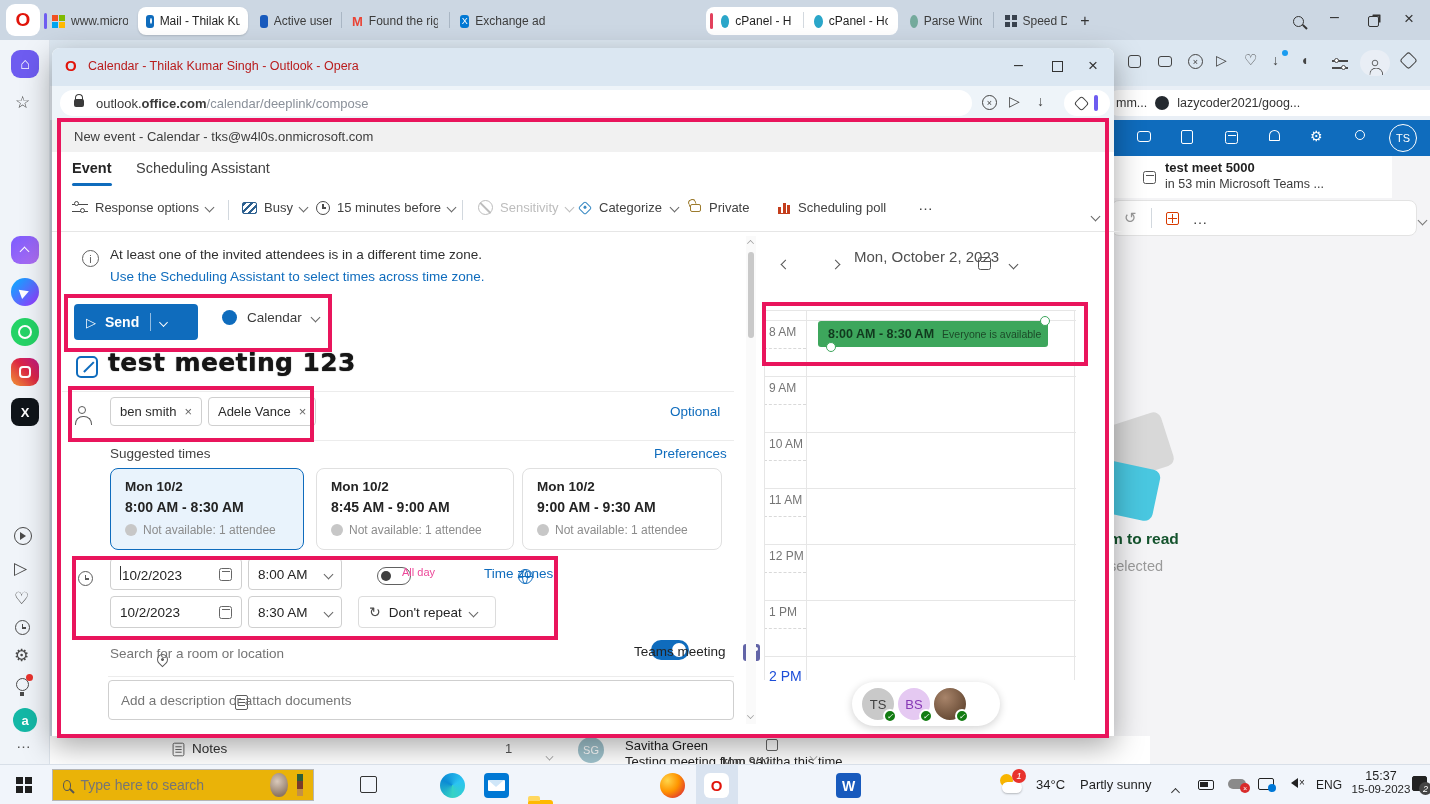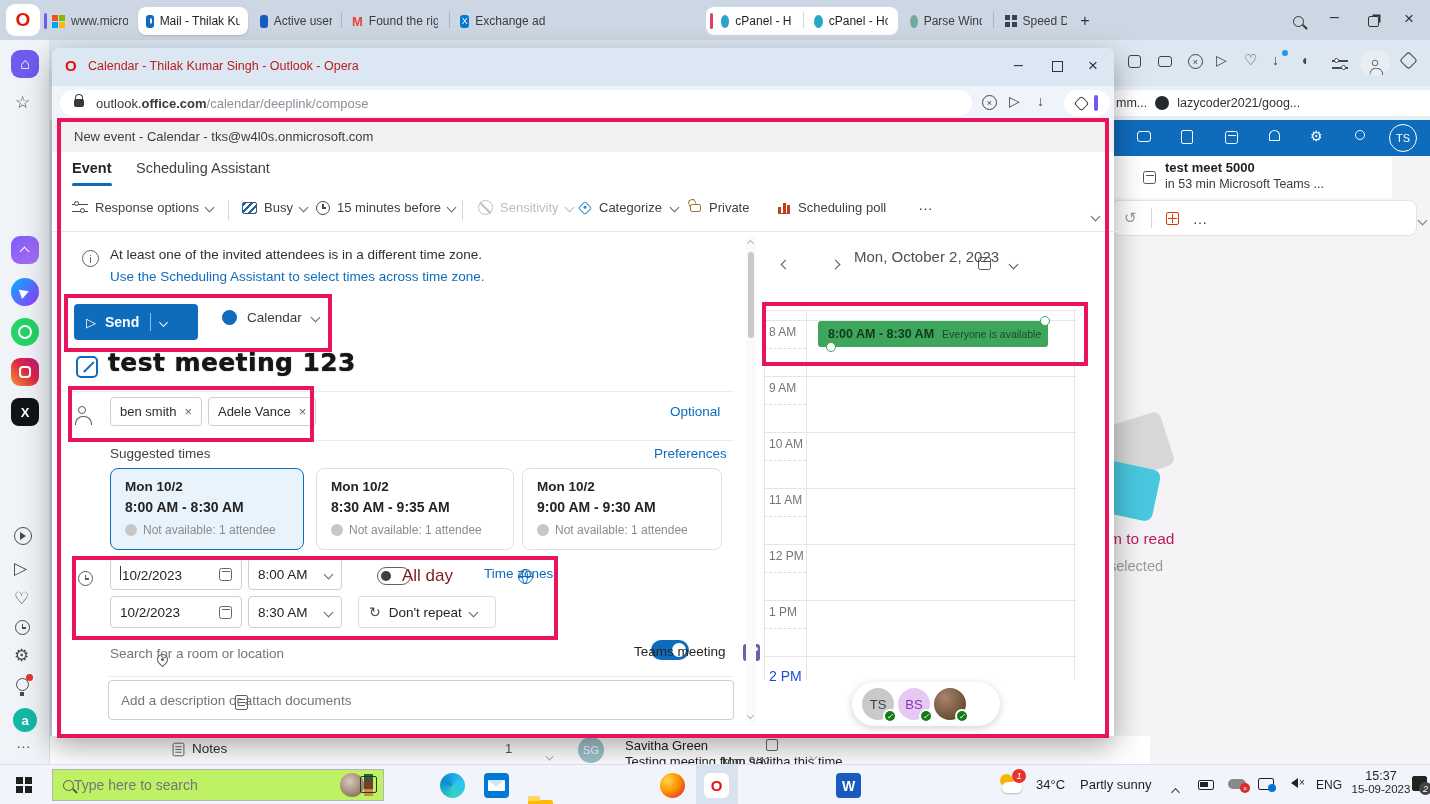--- a/index.html
+++ b/index.html
@@ -197,21 +197,21 @@
     </div>
     <div class="abs flex" style="left:6px;top:80px;width:306px;height:36px;background:#fff;border:1px solid #e3e3e3;border-radius:8px;padding:0 12px;gap:14px">
       <span style="color:#9a9a9a;font-size:15px">↺</span>
       <i class="vd"></i>
       <span class="gridPlusI"></span>
       <span style="color:#444;font-size:15px">…</span>
     </div>
     <div class="abs" style="left:314px;top:90px;color:#777"><i class="chv"></i></div>
     <div class="abs" style="left:-8px;top:300px;width:72px;height:56px;background:#d8d8d8;border-radius:8px;transform:rotate(-18deg)"></div>
     <div class="abs" style="left:-14px;top:344px;width:66px;height:52px;background:#49c7e0;border-radius:8px;transform:rotate(12deg)"></div>
-    <div class="abs" style="left:4px;top:410px;font-size:15.5px;font-weight:400;color:#be185d">m to read</div>
+    <div class="abs" style="left:4px;top:410px;font-size:15.5px;font-weight:700;color:#14532d">m to read</div>
     <div class="abs" style="left:4px;top:438px;font-size:14.5px;color:#9a9a9a">selected</div>
   </div>
 
   <div class="abs" style="left:50px;top:736px;width:1380px;height:28px;background:#fff;overflow:hidden">
     <div class="abs docI" style="left:122px;top:6px;color:#555;transform:scale(.9)"></div>
     <div class="abs" style="left:142px;top:5px;font-size:13.5px;color:#333">Notes</div>
     <div class="abs" style="left:455px;top:5px;font-size:13px;color:#555">1</div>
     <div class="abs" style="left:496px;top:10px;color:#999"><i class="chv" style="transform:rotate(45deg) scale(.8)"></i></div>
     <div class="abs flex" style="left:528px;top:1px;width:26px;height:26px;border-radius:50%;background:#9fc2cc;color:#fff;font-size:11px;justify-content:center">
         <span>SG</span>
@@ -392,21 +392,21 @@
     <div class="abs" style="left:58px;top:420px;width:194px;height:82px;background:#e9f3fc;border:1.5px solid #0f6cbd;border-radius:8px;padding:10px 14px">
       <div style="font-size:13.5px;font-weight:700;color:#242424">Mon 10/2</div>
       <div style="font-size:14px;font-weight:700;color:#242424;margin-top:5px">8:00 AM - 8:30 AM</div>
       <div class="flex" style="margin-top:8px;gap:6px">
           <i style="width:12px;height:12px;border-radius:50%;background:#c7c7c7;display:inline-block"></i>
           <span style="font-size:12px;color:#8c8c8c">Not available: 1 attendee</span>
         </div>
     </div>
     <div class="abs" style="left:264px;top:420px;width:198px;height:82px;background:#fff;border:1px solid #e0e0e0;border-radius:8px;padding:10px 14px">
       <div style="font-size:13.5px;font-weight:700;color:#242424">Mon 10/2</div>
-      <div style="font-size:14px;font-weight:700;color:#242424;margin-top:5px">8:30 AM - 9:35 AM</div>
+      <div style="font-size:14px;font-weight:700;color:#242424;margin-top:5px">8:45 AM - 9:00 AM</div>
       <div class="flex" style="margin-top:8px;gap:6px">
           <i style="width:12px;height:12px;border-radius:50%;background:#c7c7c7;display:inline-block"></i>
           <span style="font-size:12px;color:#8c8c8c">Not available: 1 attendee</span>
         </div>
     </div>
     <div class="abs" style="left:470px;top:420px;width:200px;height:82px;background:#fff;border:1px solid #e0e0e0;border-radius:8px;padding:10px 14px">
       <div style="font-size:13.5px;font-weight:700;color:#242424">Mon 10/2</div>
       <div style="font-size:14px;font-weight:700;color:#242424;margin-top:5px">9:00 AM - 9:30 AM</div>
       <div class="flex" style="margin-top:8px;gap:6px">
           <i style="width:12px;height:12px;border-radius:50%;background:#c7c7c7;display:inline-block"></i>
@@ -418,21 +418,21 @@
     <div class="abs clockI" style="left:26px;top:518px;color:#5c5c5c"></div>
     <div class="abs flex" style="left:58px;top:510px;width:132px;height:32px;border:1px solid #cfcfcf;border-radius:4px;padding:0 9px;justify-content:space-between">
       <span style="font-size:13.5px;color:#242424"><i class="caret"></i><span>10/2/2023</span></span>
       <span class="calI" style="color:#666"></span>
     </div>
     <div class="abs flex" style="left:196px;top:510px;width:94px;height:32px;border:1px solid #cfcfcf;border-radius:4px;padding:0 9px;justify-content:space-between">
       <span style="font-size:13.5px;color:#242424">8:00 AM</span>
       <i class="chv" style="color:#666"></i>
     </div>
     <span class="abs toggleOff" style="left:306px;top:517px"></span>
-    <span class="abs" style="left:350px;top:518px;font-size:17px;color:#7f1d1d">All day</span>
+    <span class="abs" style="left:350px;top:518px;font-size:11px;color:#ec4899">All day</span>
     <span class="abs globeI" style="left:408px;top:516px"></span>
     <span class="abs" style="left:432px;top:518px;font-size:13.5px;color:#0f6cbd">Time zones</span>
     <div class="abs flex" style="left:58px;top:548px;width:132px;height:32px;border:1px solid #cfcfcf;border-radius:4px;padding:0 9px;justify-content:space-between">
       <span style="font-size:13.5px;color:#242424">10/2/2023</span>
       <span class="calI" style="color:#666"></span>
     </div>
     <div class="abs flex" style="left:196px;top:548px;width:94px;height:32px;border:1px solid #cfcfcf;border-radius:4px;padding:0 9px;justify-content:space-between">
       <span style="font-size:13.5px;color:#242424">8:30 AM</span>
       <i class="chv" style="color:#666"></i>
     </div>
@@ -526,21 +526,21 @@
     </div>
   </div>
 
   <div class="abs" style="left:0;top:764px;width:1430px;height:40px;background:#f1f5fb;border-top:1px solid #d8dfe8">
     <div class="abs" style="left:16px;top:12px;width:16px;height:16px;display:grid;grid-template:7px 7px/7px 7px;gap:1.5px">
       <i style="background:#1f1f1f"></i>
         <i style="background:#1f1f1f"></i>
         <i style="background:#1f1f1f"></i>
         <i style="background:#1f1f1f"></i>
     </div>
-    <div class="abs flex" style="left:52px;top:4px;width:332px;height:32px;background:#bef264;border:1px solid #b5b5b5;padding:0 10px;">
+    <div class="abs flex" style="left:52px;top:4px;width:262px;height:32px;background:#eab308;border:1px solid #b5b5b5;padding:0 10px;gap:9px">
       <span class="mag" style="color:#555"></span>
       <input style="border: none; flex: 1 1 0%; font-size: 14px; color: rgb(95, 95, 95); background: transparent;" placeholder="Type here to search">
       <i style="width:24px;height:24px;border-radius:50%;background:radial-gradient(circle at 40% 35%,#d9c9bb,#8d7663 75%);display:inline-block"></i>
       <i style="width:9px;height:22px;background:linear-gradient(#2f5d3a 33%,#7a3b2a 33% 66%,#c29046 66%);display:inline-block"></i>
     </div>
     <div class="abs" style="left:360px;top:11px;width:17px;height:17px;border:1.6px solid #333;border-radius:2px"></div>
     <div class="abs" style="left:440px;top:8px;width:25px;height:25px;border-radius:50%;background:conic-gradient(from 180deg,#35d2c4,#0b8ad4,#2bc3f2,#35d2c4)"></div>
     <div class="abs" style="left:484px;top:8px;width:25px;height:25px;border-radius:4px;background:#0078d4;position:relative">
         <i class="abs" style="left:4px;top:7px;width:17px;height:11px;background:#fff;border-radius:1px"></i>
         <i class="abs" style="left:4px;top:7px;width:0;height:0;border-left:8.5px solid transparent;border-right:8.5px solid transparent;border-top:7px solid #cfe6f8"></i>

